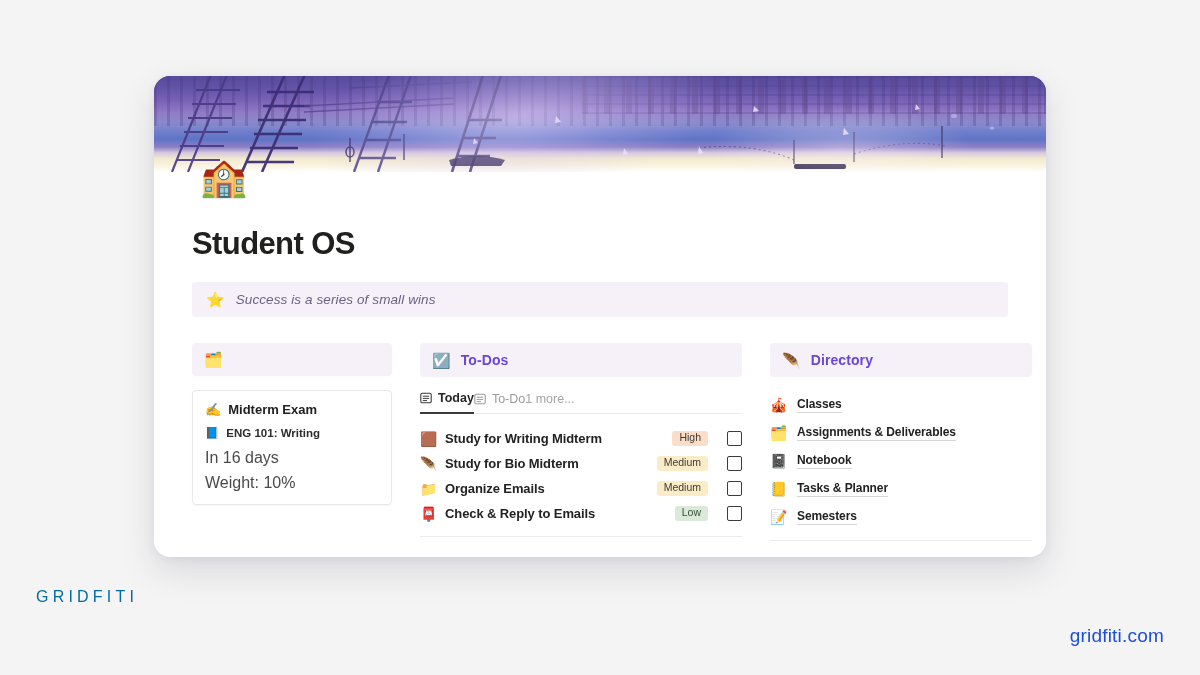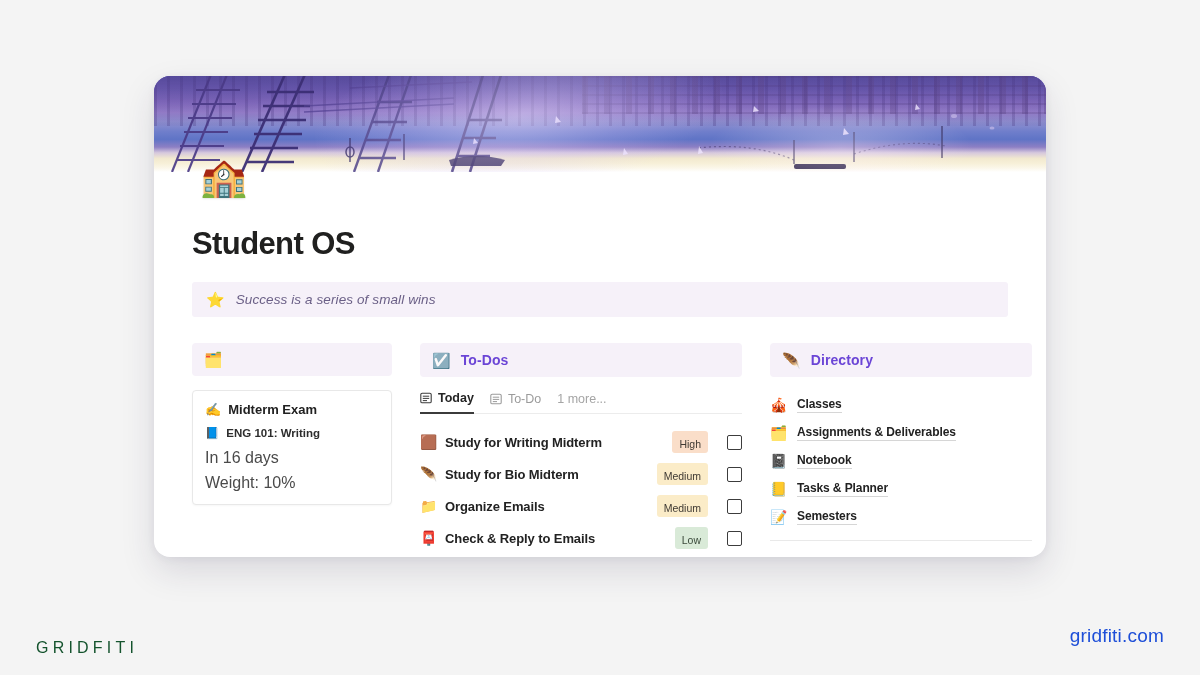--- a/index.html
+++ b/index.html
@@ -13,24 +13,24 @@
   body {
     background: #f4f4f4;
     font-family: "Liberation Sans", sans-serif;
     position: relative;
   }
 
   
   .wm-left {
     position: absolute;
     left: 36px;
-    top: 639px;
+    top: 588px;
     font-size: 16px;
     letter-spacing: 4.2px;
-    color: #14532d;
+    color: #0369a1;
     font-weight: 400;
     user-select: none;
   }
   .wm-right {
     position: absolute;
     right: 36px;
     top: 625px;
     font-size: 19px;
     color: #1d4ed8;
     letter-spacing: 0.2px;
@@ -178,21 +178,20 @@
     color: #6b45d6;
     font-weight: bold;
     font-size: 14px;
     letter-spacing: 0.1px;
   }
 
   
   .db-tabs {
     display: flex;
     align-items: center;
-    gap: 16px;
     border-bottom: 1px solid #ececec;
     margin-bottom: 12px;
     padding-bottom: 0;
   }
   .db-tab {
     display: flex;
     align-items: center;
     gap: 6px;
     font-size: 12.5px;
     color: #9b9b9b;
@@ -247,21 +246,21 @@
   .todo-emoji { font-size: 14px; line-height: 1; width: 16px; }
   .todo-name {
     flex: 1;
     font-size: 13px;
     font-weight: bold;
     color: #222;
     letter-spacing: -0.1px;
   }
   .tag {
     font-size: 10.5px;
-    padding: 7px 7px 3px 7px;
+    padding: 0 7px 3px 7px;
     border-radius: 3px;
     white-space: nowrap;
     color: #3f3a33;
   }
   .tag-high   { background: #fadec9; }
   .tag-medium { background: #fbecc8; }
   .tag-low    { background: #d9ead8; color: #3b4a3b; }
   .cbox {
     width: 15px; height: 15px;
     border: 1.8px solid #3c3c3c;

